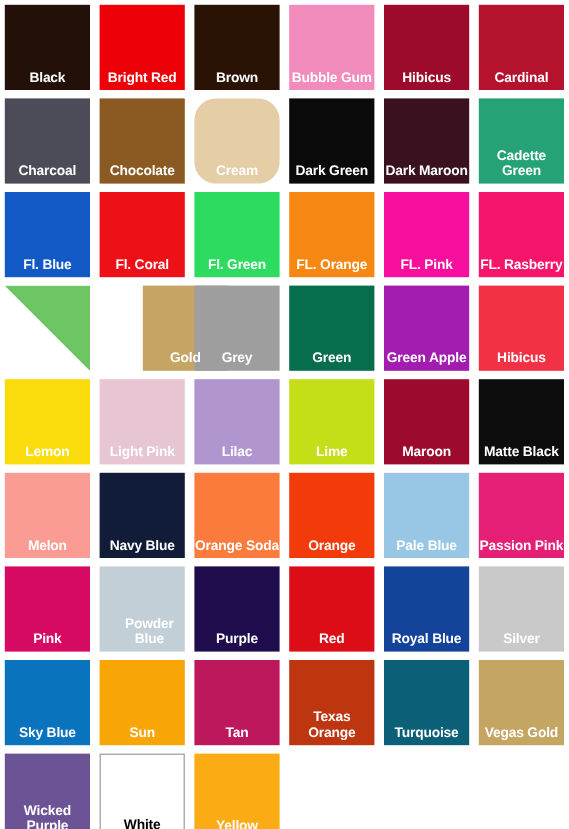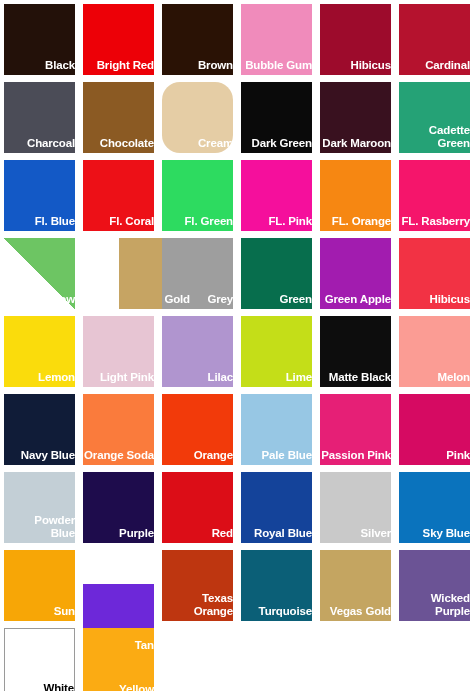--- a/index.html
+++ b/index.html
@@ -31,21 +31,21 @@
     display: flex;
     align-items: flex-end;
     justify-content: center;
     overflow: hidden;
   }
   .swatch-label {
     position: relative;
     z-index: 2;
     display: block;
     width: 100%;
-    text-align: right;
+    text-align: center;
     font-size: 11.5px;
     font-weight: bold;
     line-height: 12.5px;
     letter-spacing: -0.15px;
     padding-bottom: 4px;
     box-sizing: border-box;
     word-wrap: break-word;
   }
   .swatch.bordered {
     border: 1px solid #9a9a9a;
@@ -98,25 +98,25 @@
     </div>
     <div class="swatch" style="background: rgb(19, 89, 198);">
       <span class="swatch-label" style="color: rgb(255, 255, 255);">Fl. Blue</span>
     </div>
     <div class="swatch" style="background: rgb(237, 16, 23);">
       <span class="swatch-label" style="color: rgb(255, 255, 255);">Fl. Coral</span>
     </div>
     <div class="swatch" style="background: rgb(45, 219, 96);">
       <span class="swatch-label" style="color: rgb(255, 255, 255);">Fl. Green</span>
     </div>
+    <div class="swatch" style="background: rgb(246, 135, 18);">
+      <span class="swatch-label" style="color: rgb(255, 255, 255);">FL. Orange</span>
+    </div>
     <div class="swatch" style="background: rgb(245, 15, 156);">
       <span class="swatch-label" style="color: rgb(255, 255, 255);">FL. Pink</span>
-    </div>
-    <div class="swatch" style="background: rgb(246, 135, 18);">
-      <span class="swatch-label" style="color: rgb(255, 255, 255);">FL. Orange</span>
     </div>
     <div class="swatch" style="background: rgb(245, 21, 107);">
       <span class="swatch-label" style="color: rgb(255, 255, 255);">FL. Rasberry</span>
     </div>
     <div class="swatch" style="background: rgb(255, 255, 255);">
       <div class="diagonal-fill" style="background: linear-gradient(to left bottom, rgb(109, 197, 99) 50%, transparent 50.2%);"></div>
       <span class="swatch-label" style="color: rgb(255, 255, 255);">Glow</span>
     </div>
     <div class="swatch" style="background: rgb(198, 164, 99); margin-left: 36px;">
       <span class="swatch-label" style="color: rgb(255, 255, 255);">Gold</span>
@@ -138,20 +138,23 @@
     </div>
     <div class="swatch" style="background: rgb(231, 197, 211);">
       <span class="swatch-label" style="color: rgb(255, 255, 255);">Light Pink</span>
     </div>
     <div class="swatch" style="background: rgb(176, 149, 207);">
       <span class="swatch-label" style="color: rgb(255, 255, 255);">Lilac</span>
     </div>
     <div class="swatch" style="background: rgb(196, 222, 24);">
       <span class="swatch-label" style="color: rgb(255, 255, 255);">Lime</span>
     </div>
+    <div class="swatch" style="background: rgb(156, 10, 46);">
+      <span class="swatch-label" style="color: rgb(255, 255, 255);">Maroon</span>
+    </div>
     <div class="swatch" style="background: rgb(13, 13, 13);">
       <span class="swatch-label" style="color: rgb(255, 255, 255);">Matte Black</span>
     </div>
     <div class="swatch" style="background: rgb(251, 156, 148);">
       <span class="swatch-label" style="color: rgb(255, 255, 255);">Melon</span>
     </div>
     <div class="swatch" style="background: rgb(16, 28, 56);">
       <span class="swatch-label" style="color: rgb(255, 255, 255);">Navy Blue</span>
     </div>
     <div class="swatch" style="background: rgb(250, 123, 60);">
@@ -183,21 +186,21 @@
     </div>
     <div class="swatch" style="background: rgb(201, 201, 201);">
       <span class="swatch-label" style="color: rgb(255, 255, 255);">Silver</span>
     </div>
     <div class="swatch" style="background: rgb(10, 115, 189);">
       <span class="swatch-label" style="color: rgb(255, 255, 255);">Sky Blue</span>
     </div>
     <div class="swatch" style="background: rgb(247, 166, 6);">
       <span class="swatch-label" style="color: rgb(255, 255, 255);">Sun</span>
     </div>
-    <div class="swatch" style="background: #6d28d9; margin-top: 34px;">
+    <div class="swatch" style="background: #be185d;">
       <span class="swatch-label" style="color: rgb(255, 255, 255);">Tan</span>
     </div>
     <div class="swatch" style="background: rgb(190, 54, 16);">
       <span class="swatch-label" style="color: rgb(255, 255, 255);">Texas Orange</span>
     </div>
     <div class="swatch" style="background: rgb(11, 95, 119);">
       <span class="swatch-label" style="color: rgb(255, 255, 255);">Turquoise</span>
     </div>
     <div class="swatch" style="background: rgb(196, 165, 97);">
       <span class="swatch-label" style="color: rgb(255, 255, 255);">Vegas Gold</span>

